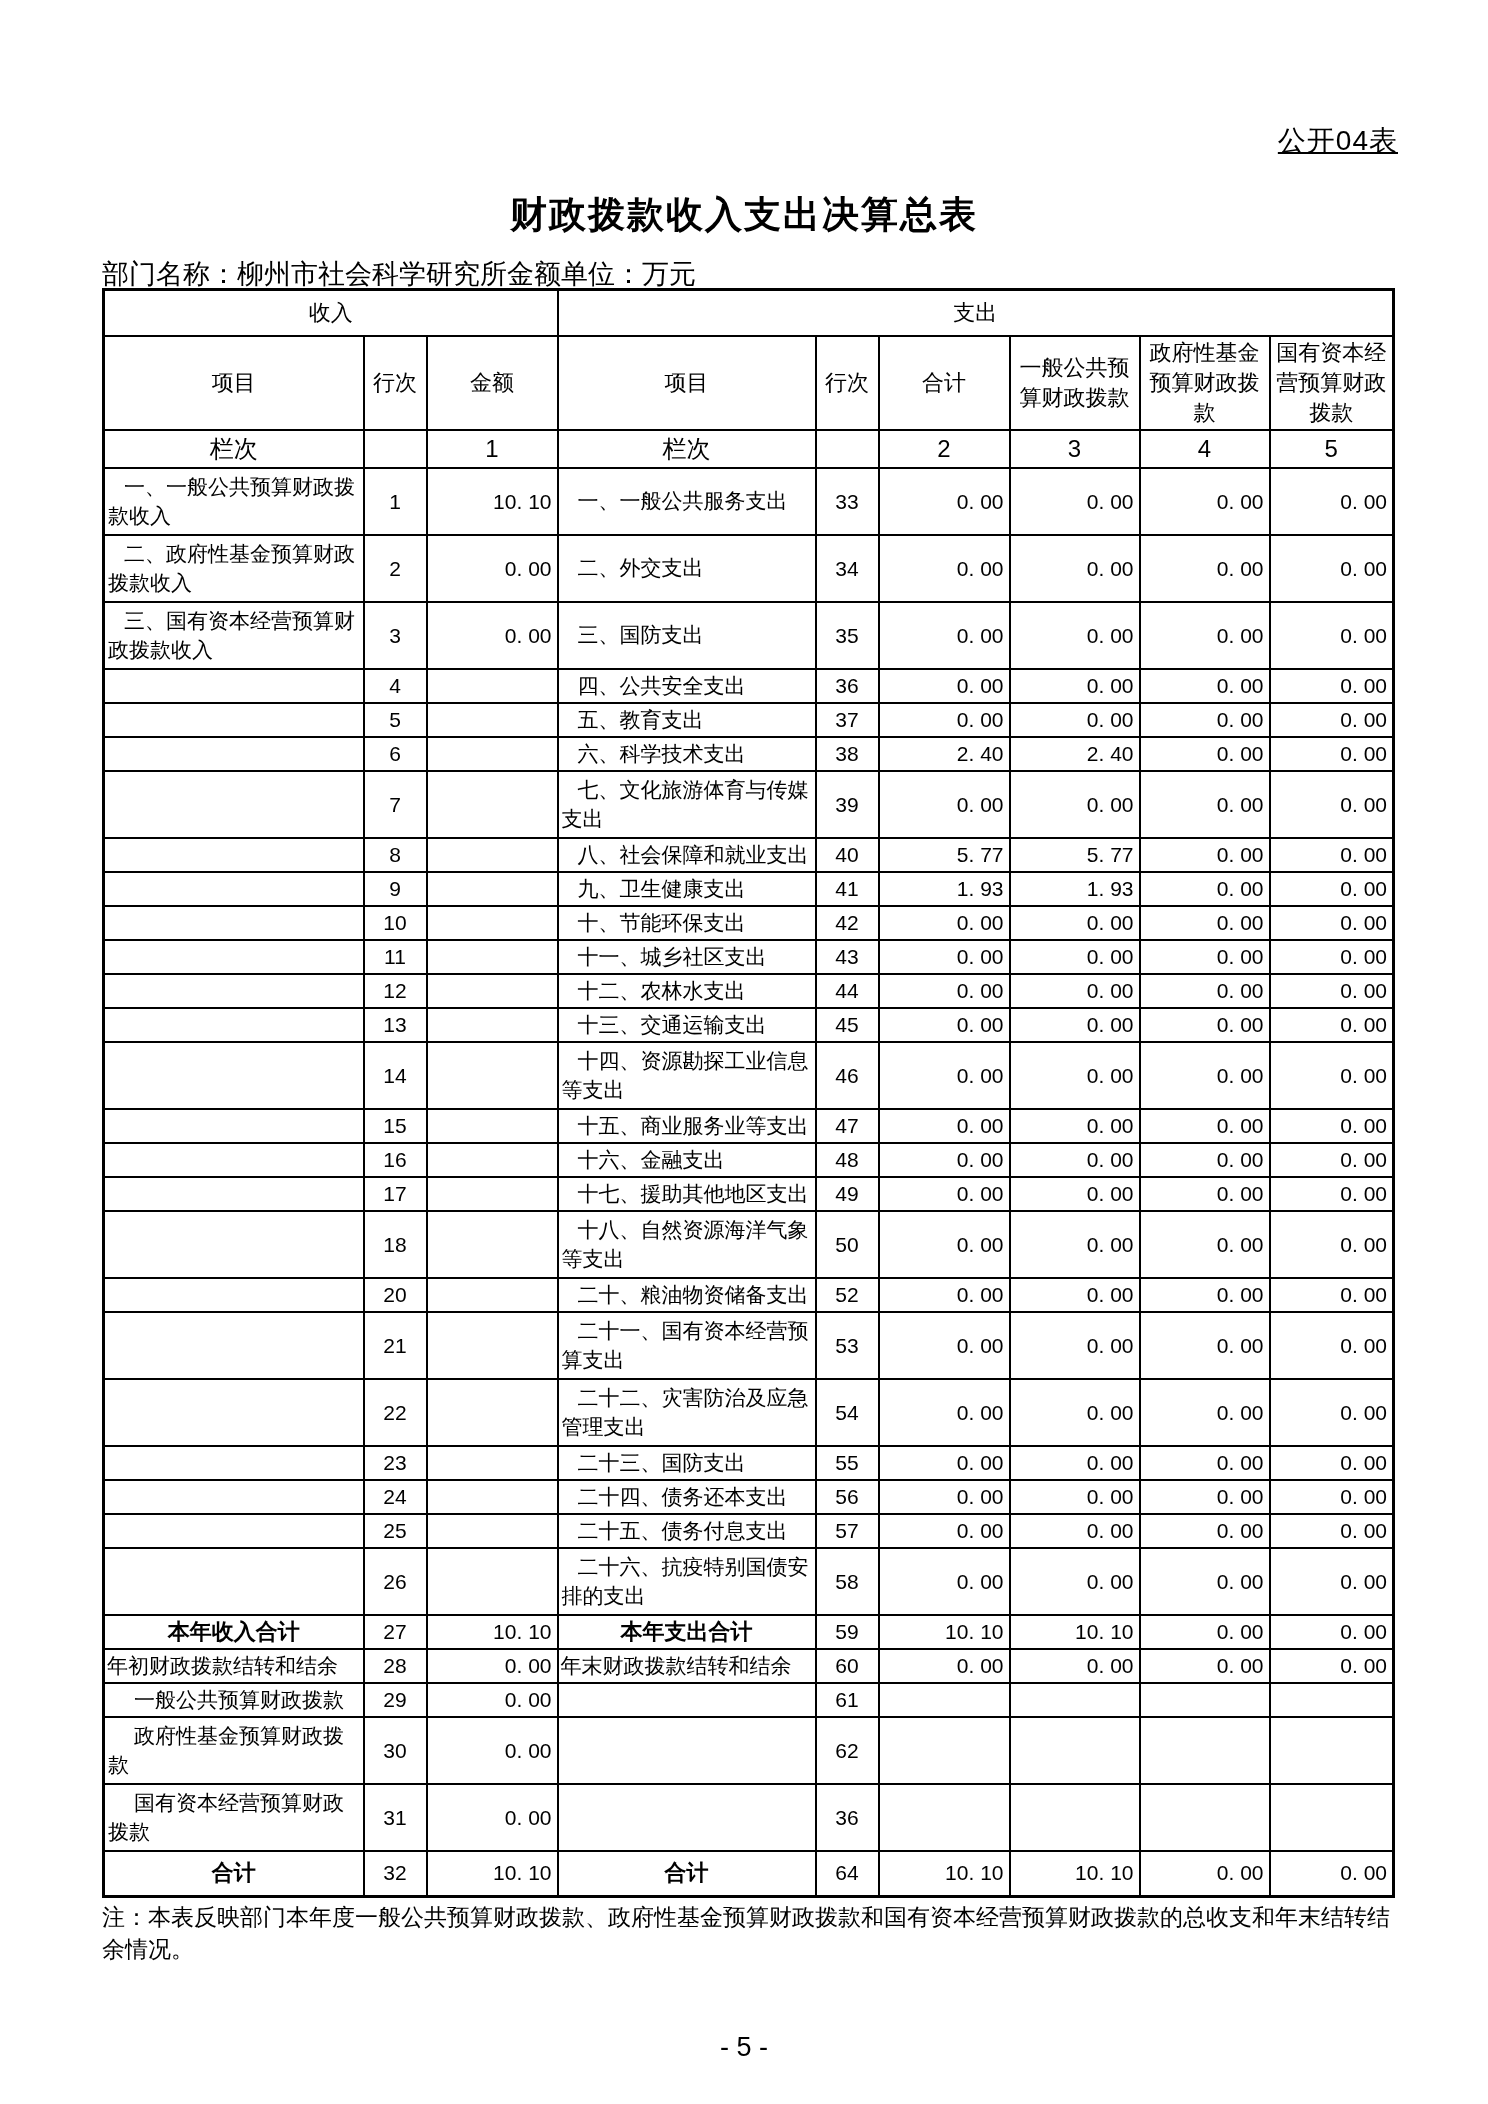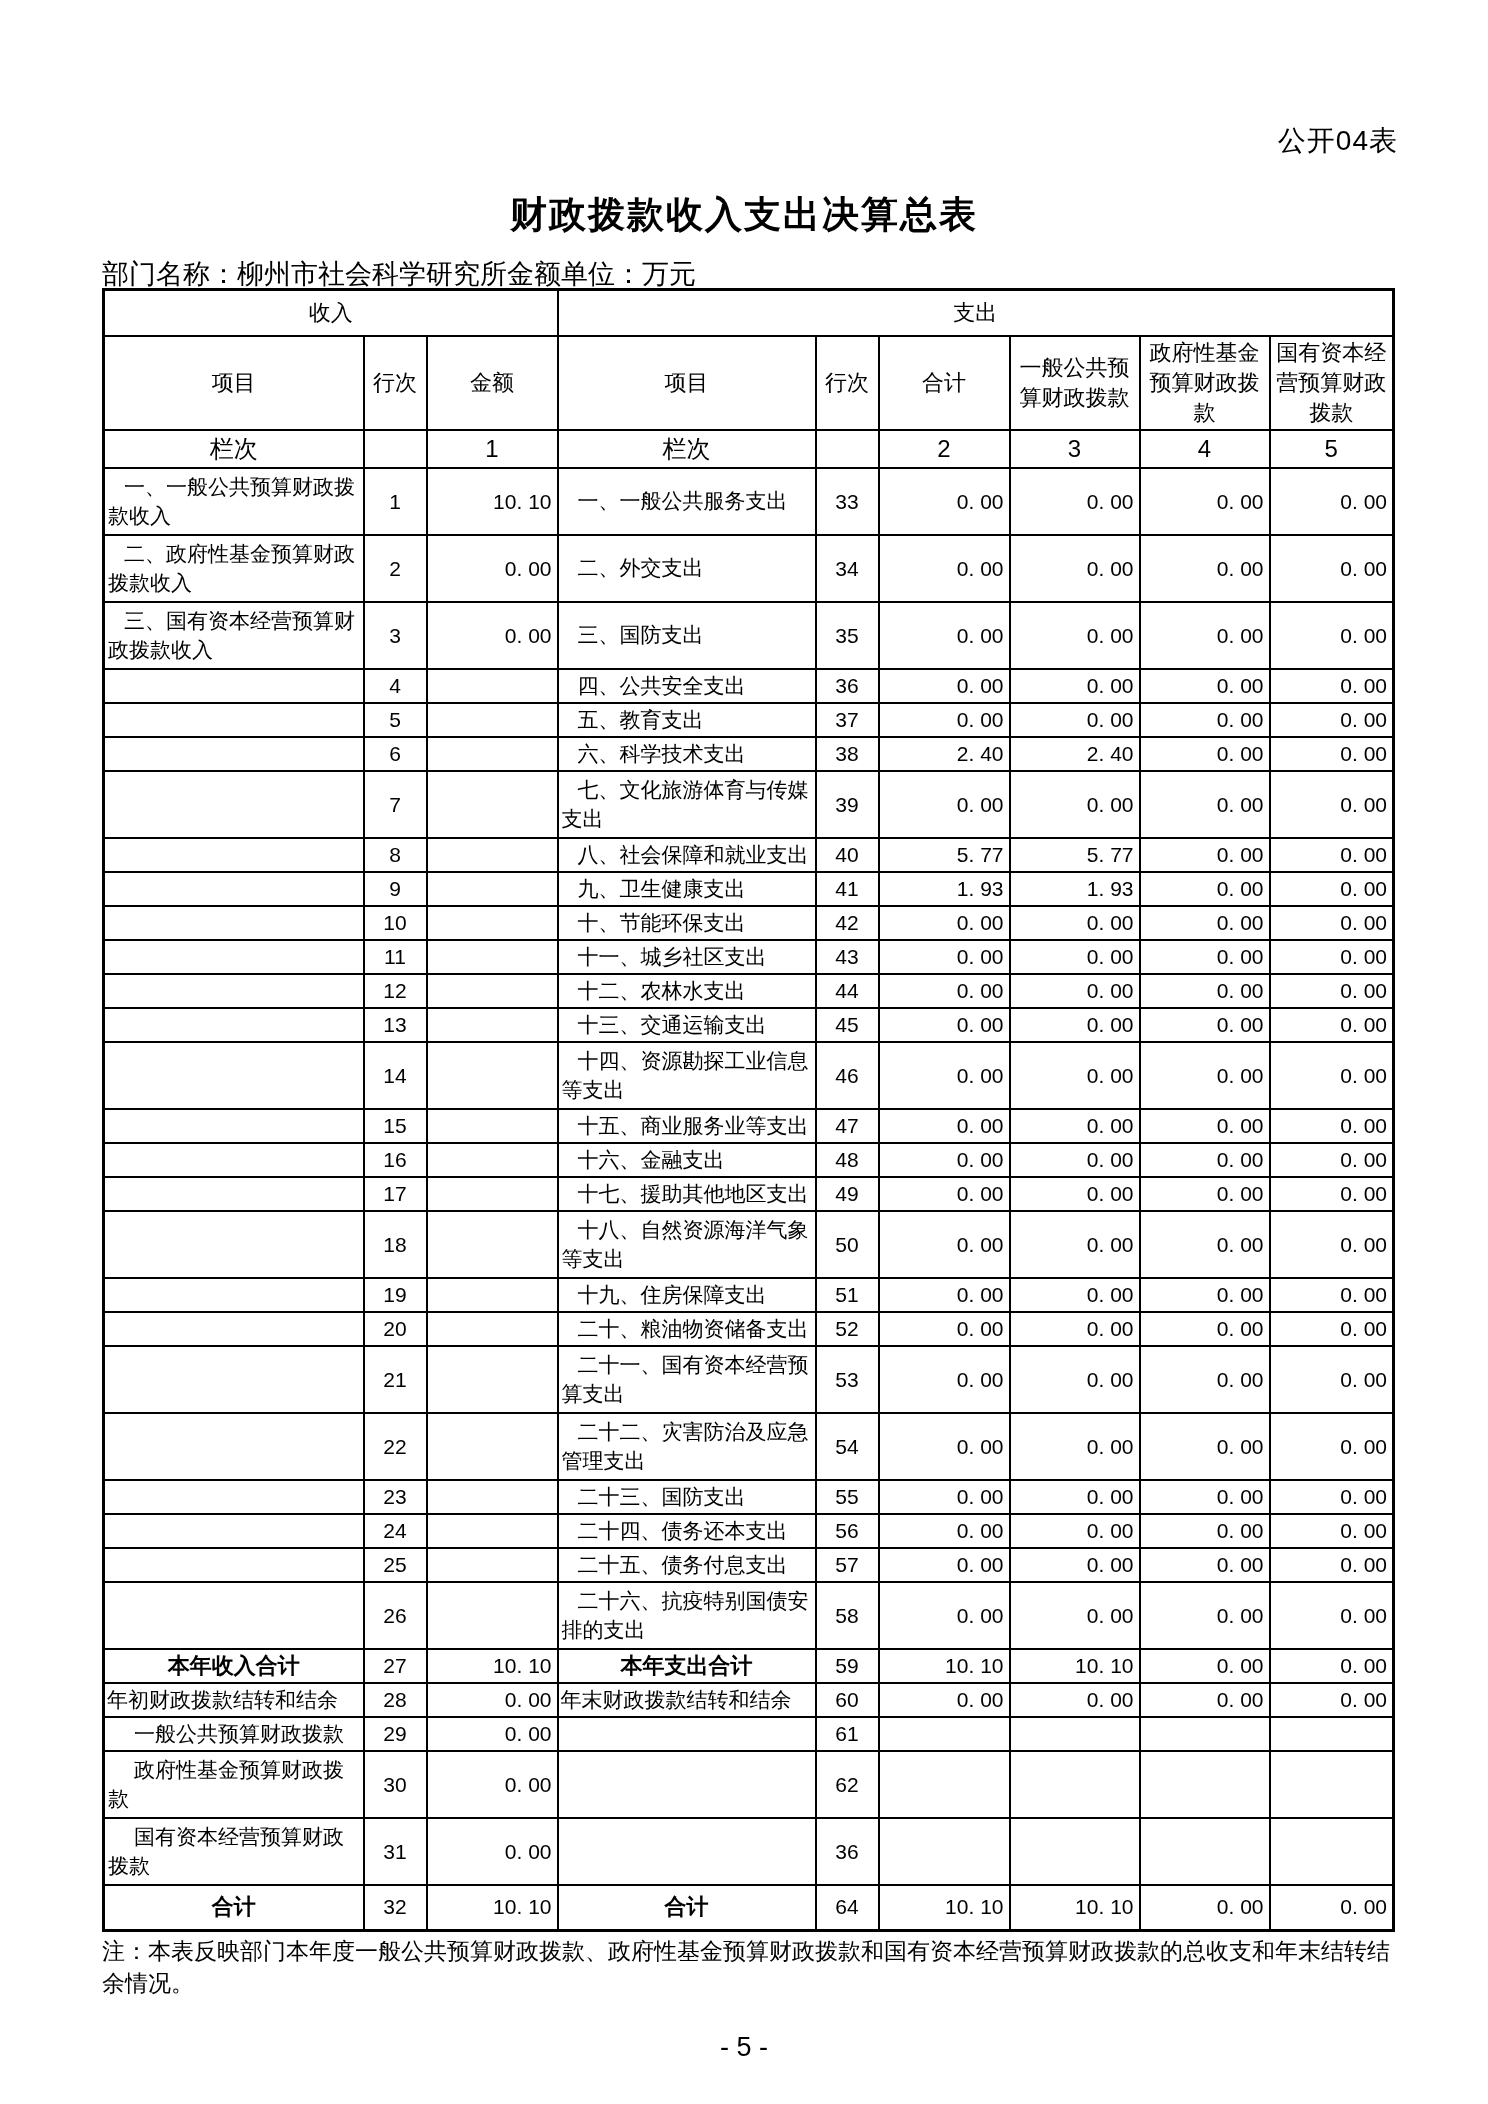--- a/index.html
+++ b/index.html
@@ -1,21 +1,21 @@
 <!DOCTYPE html>
 <html><head>
 <meta charset="utf-8">
 <style>
   html,body{margin:0;padding:0;background:#ffffff;}
   .page{
     position:relative;width:1488px;height:2104px;background:#ffffff;
     font-family:"Liberation Sans","DejaVu Sans",sans-serif;color:#000;
     overflow:hidden;
   }
-  .form-code{position:absolute;top:122px;right:90px;font-size:28px;letter-spacing:1px;}
+  .form-code{position:absolute;top:122px;right:90px;font-size:28px;letter-spacing:1px;text-decoration:underline;}
   .title{position:absolute;top:190px;left:0;width:100%;text-align:center;margin:0;
          font-size:37px;font-weight:bold;letter-spacing:2px;}
   .meta-row{position:absolute;top:256px;left:102px;width:1290px;
             display:flex;justify-content:flex-start;align-items:flex-end;font-size:27px;}
   .content{position:absolute;top:288px;left:102px;width:1290px;}
   table.fin-table{border-collapse:collapse;table-layout:fixed;width:1290px;
                   border:3px solid #000;}
   .fin-table th,.fin-table td{border:2px solid #000;padding:0;overflow:hidden;
                   vertical-align:middle;font-weight:normal;}
   .fin-table thead th{font-size:22px;text-align:center;line-height:1.35;}
@@ -284,31 +284,20 @@
             <td class="num"></td>
             <td class="item">十八、自然资源海洋气象等支出</td>
             <td class="line">50</td>
             <td class="num">0. 00</td>
             <td class="num">0. 00</td>
             <td class="num">0. 00</td>
             <td class="num">0. 00</td>
           </tr>
           <tr class="">
             <td class="item"></td>
-            <td class="line">19</td>
-            <td class="num"></td>
-            <td class="item">十九、住房保障支出</td>
-            <td class="line">51</td>
-            <td class="num">0. 00</td>
-            <td class="num">0. 00</td>
-            <td class="num">0. 00</td>
-            <td class="num">0. 00</td>
-          </tr>
-          <tr class="">
-            <td class="item"></td>
             <td class="line">20</td>
             <td class="num"></td>
             <td class="item">二十、粮油物资储备支出</td>
             <td class="line">52</td>
             <td class="num">0. 00</td>
             <td class="num">0. 00</td>
             <td class="num">0. 00</td>
             <td class="num">0. 00</td>
           </tr>
           <tr class="tall ">

